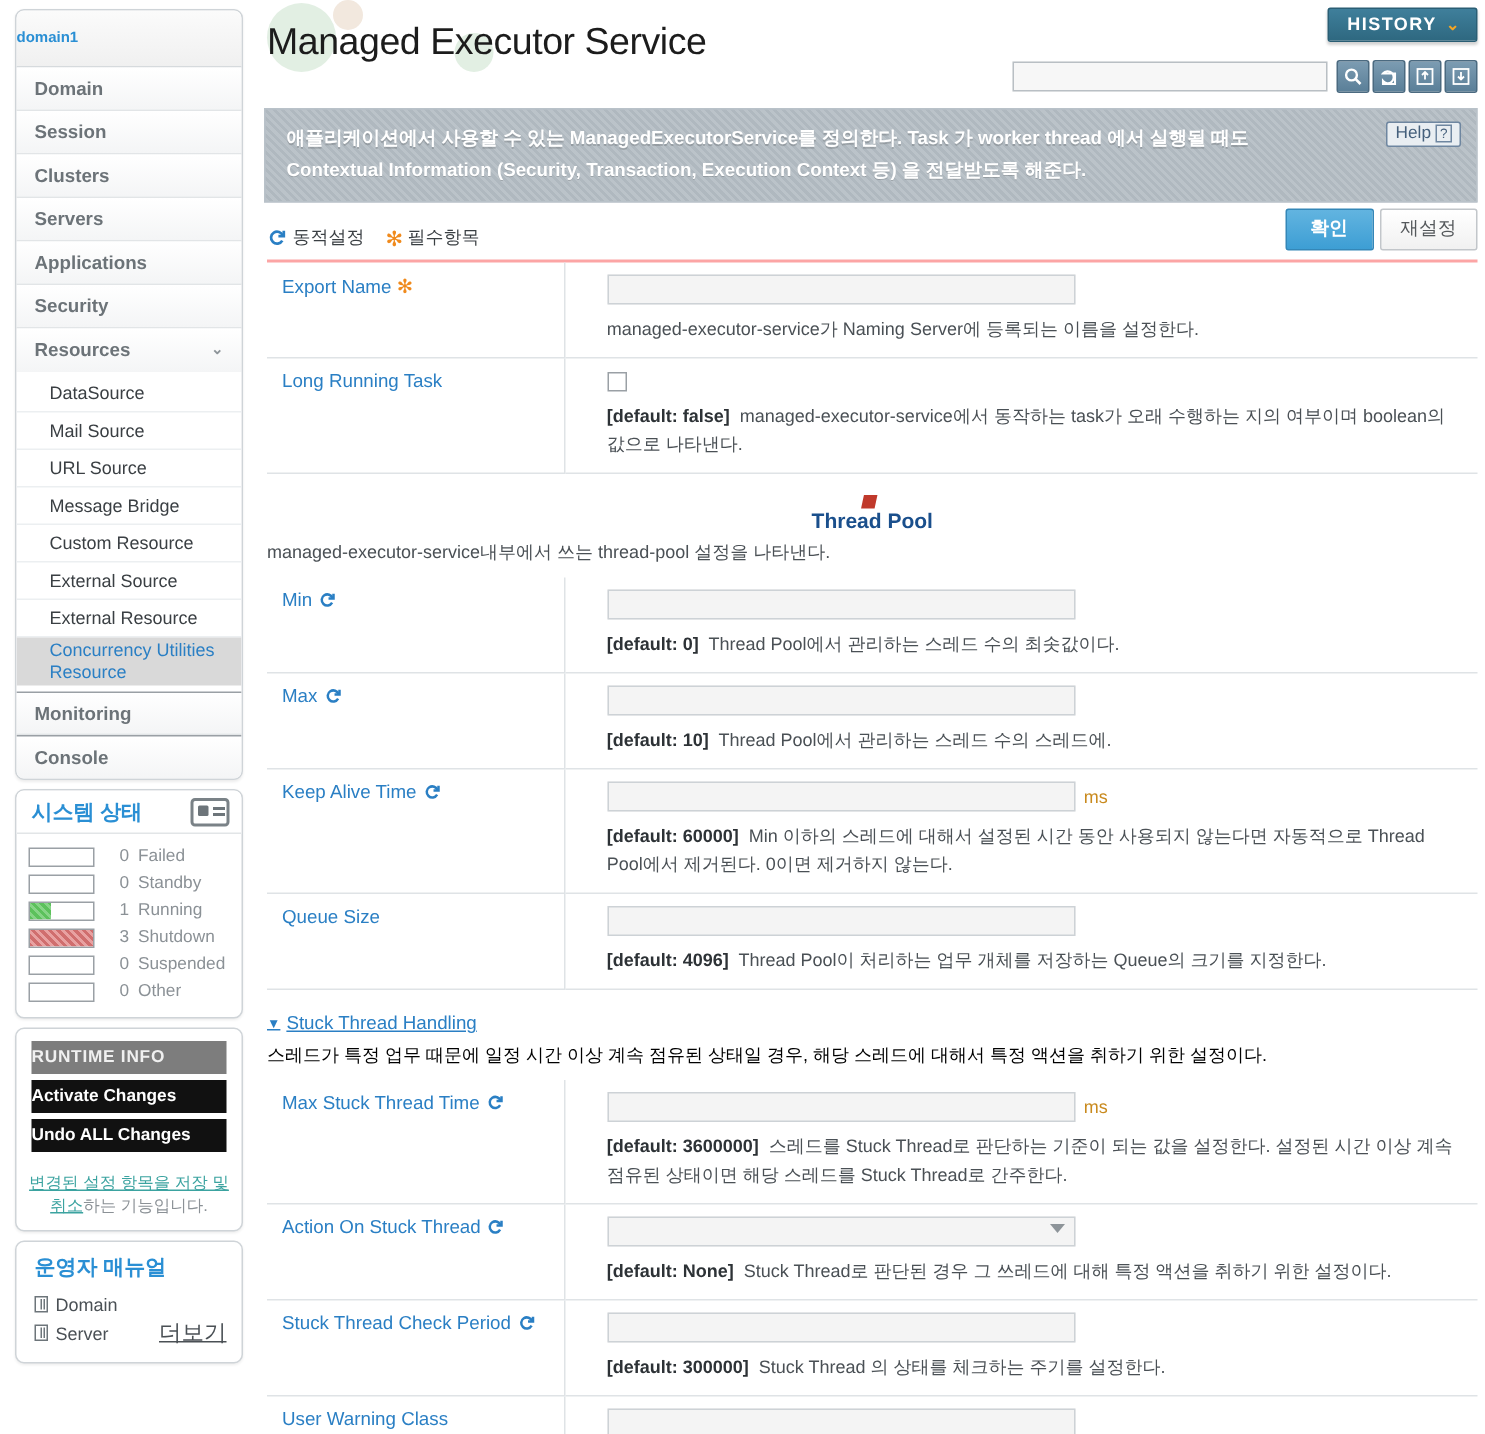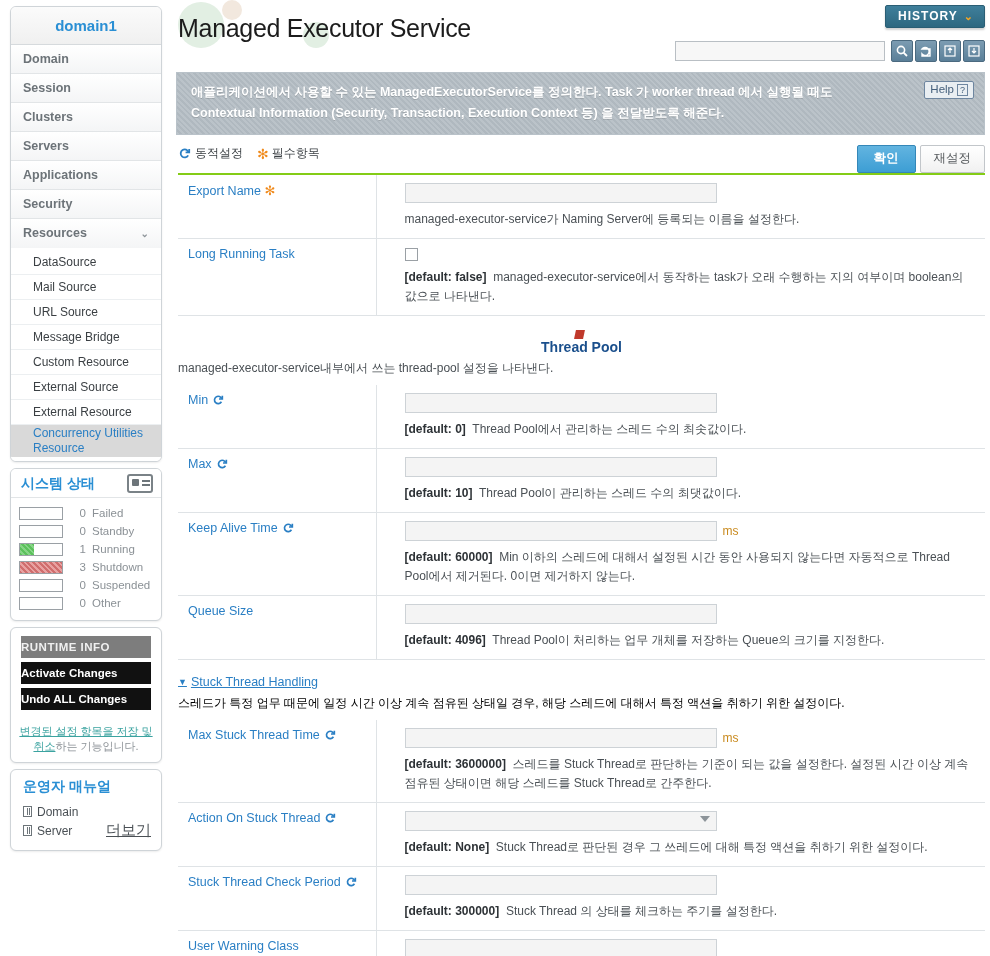--- a/index.html
+++ b/index.html
@@ -21,22 +21,22 @@
   }
   .side-card {
     margin: 6px 8px 6px 10px;
     border: 1px solid #cfd4d8;
     border-radius: 6px;
     background: #fff;
     box-shadow: 0 1px 2px rgba(0,0,0,.08);
     overflow: hidden;
   }
   .domain-head {
-    height: 38px; line-height: 38px; text-align: center;
-    font-size: 15px; font-weight: bold; color: #2a8fd4;
+    height: 38px; line-height: 38px; text-align: left;
+    font-size: 10px; font-weight: bold; color: #2a8fd4;
     background: linear-gradient(#fbfbfb,#f0f0f0);
     border-bottom: 1px solid #d6dadd;
   }
   .nav-item {
     height: 29px; line-height: 29px; padding-left: 12px;
     font-size: 12.5px; font-weight: bold; color: #6c7378;
     background: linear-gradient(#ffffff,#f4f5f6);
     border-bottom: 1px solid #e2e5e7;
     position: relative; cursor: pointer;
   }
@@ -172,22 +172,22 @@
     background: #e9eef2; border: 1px solid #6e86a0; color: #45607c;
     font-size: 11.5px; padding: 1px 5px 2px; border-radius: 2px; cursor: pointer;
   }
   .help-q {
     display: inline-block; border: 1px solid #6e86a0; width: 11px; height: 12px;
     line-height: 11px; text-align: center; font-size: 9px; margin-left: 3px;
   }
 
   .legend-row {
     margin: 10px 5px 0 8px; height: 30px;
-    display: flex; align-items: flex-start;
-    border-bottom: 2px solid #84cc16; padding-bottom: 6px;
+    display: flex; align-items: flex-end;
+    border-bottom: 2px solid #fca5a5; padding-bottom: 6px;
   }
   .legend-item { display: flex; align-items: center; font-size: 12px; color: #3a3f43; margin-right: 14px; }
   .dyn-ico { margin-right: 4px; display: inline-flex; }
   .req-ico { color: #f08a1c; font-size: 14px; margin-right: 3px; line-height: 1; }
   .legend-spacer { flex: 1; }
   .btn-ok {
     background: linear-gradient(#62b4e0,#3d9ed4); border: 1px solid #3487b8;
     color: #fff; font-size: 12.5px; font-weight: bold;
     padding: 4px 16px 5px; border-radius: 2px; cursor: pointer; margin-right: 4px;
   }
@@ -266,20 +266,24 @@
         </div>
       <div class="subnav" id="sub-list">
           <div class="sub-item">DataSource</div>
           <div class="sub-item">Mail Source</div>
           <div class="sub-item">URL Source</div>
           <div class="sub-item">Message Bridge</div>
           <div class="sub-item">Custom Resource</div>
           <div class="sub-item">External Source</div>
           <div class="sub-item">External Resource</div>
           <div class="sub-item active">Concurrency Utilities Resource</div>
+        </div>
+      <div id="nav-tail">
+          <div class="nav-item" style="border-top: 1px solid rgb(154, 160, 165);">Monitoring</div>
+          <div class="nav-item" style="border-top: 1px solid rgb(154, 160, 165);">Console</div>
         </div>
     </div>
 
     <div class="side-card">
       <div class="sys-head">
         <span class="sys-title">시스템 상태</span>
         <span class="monitor-ico"></span>
       </div>
       <div class="stat-list" id="stat-list">
           <div class="stat-row">
@@ -440,21 +444,21 @@
                   <path d="M10.5 5.2 A4 4 0 1 0 10.2 8.4" fill="none" stroke="#2a7fc4" stroke-width="1.8"></path>
                   <path d="M7.6 5.4 L11.2 5.4 L11.2 1.9" fill="none" stroke="#2a7fc4" stroke-width="1.8"></path>
                 </svg></span></td>
             <td class="fld"><input class="txt-in" type="text" value="" style=""><div class="desc"><b>[default: 0]</b>&nbsp; <span>Thread Pool에서 관리하는 스레드 수의 최솟값이다.</span></div></td>
           </tr>
           <tr>
             <td class="lbl"><span>Max</span><span style="margin-left:4px;display:inline-block;vertical-align:-2px"><svg width="12" height="12" viewBox="0 0 13 13">
                   <path d="M10.5 5.2 A4 4 0 1 0 10.2 8.4" fill="none" stroke="#2a7fc4" stroke-width="1.8"></path>
                   <path d="M7.6 5.4 L11.2 5.4 L11.2 1.9" fill="none" stroke="#2a7fc4" stroke-width="1.8"></path>
                 </svg></span></td>
-            <td class="fld"><input class="txt-in" type="text" value="" style=""><div class="desc"><b>[default: 10]</b>&nbsp; <span>Thread Pool이 관리하는 스레드 수의 최댓값이다.</span></div></td>
+            <td class="fld"><input class="txt-in" type="text" value="" style=""><div class="desc"><b>[default: 10]</b>&nbsp; <span>Thread Pool에서 관리하는 스레드 수의 스레드에.</span></div></td>
           </tr>
           <tr>
             <td class="lbl"><span>Keep Alive Time</span><span style="margin-left:4px;display:inline-block;vertical-align:-2px"><svg width="12" height="12" viewBox="0 0 13 13">
                   <path d="M10.5 5.2 A4 4 0 1 0 10.2 8.4" fill="none" stroke="#2a7fc4" stroke-width="1.8"></path>
                   <path d="M7.6 5.4 L11.2 5.4 L11.2 1.9" fill="none" stroke="#2a7fc4" stroke-width="1.8"></path>
                 </svg></span></td>
             <td class="fld"><input class="txt-in" type="text" value="" style=""><span class="unit">ms</span><div class="desc"><b>[default: 60000]</b>&nbsp; <span>Min 이하의 스레드에 대해서 설정된 시간 동안 사용되지 않는다면 자동적으로 Thread Pool에서 제거된다. 0이면 제거하지 않는다.</span></div></td>
           </tr>
           <tr>
             <td class="lbl"><span>Queue Size</span></td>

